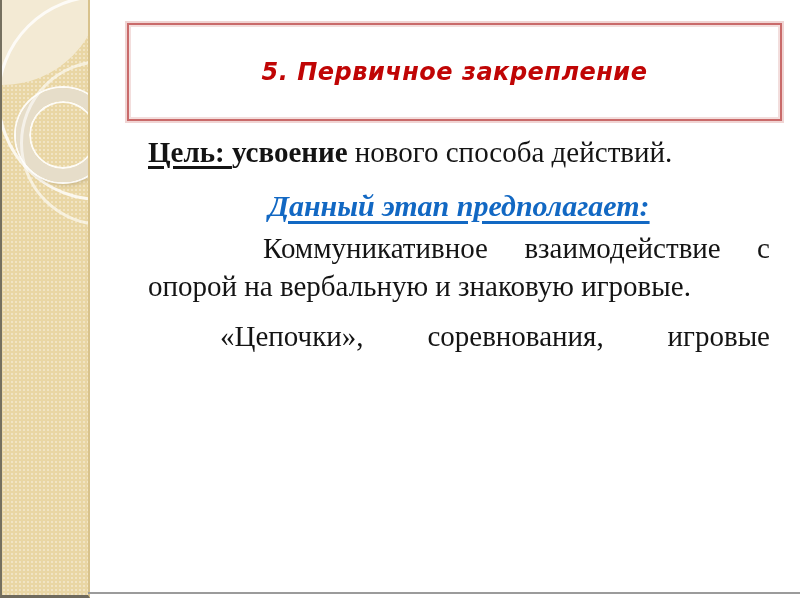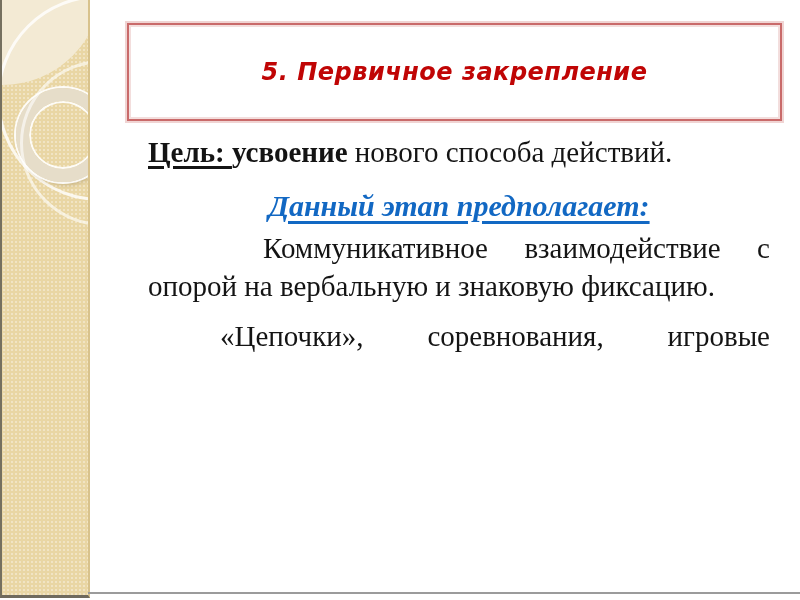--- a/index.html
+++ b/index.html
@@ -92,21 +92,21 @@
 
   <div class="content">
     <p class="goal"><span class="seg-bu">Цель: </span><span class="seg-b">усвоение</span><span> нового способа действий.</span></p>
 
     <h2 class="bluehead h-stage">Данный этап предполагает:</h2>
 
 
 
     <div class="para para-comm indent-lg">
         <div class="tline just first">Коммуникативное взаимодействие с</div>
-        <div class="tline last">опорой на вербальную и знаковую фиксацию.</div>
+        <div class="tline last">опорой на вербальную и знаковую игровые.</div>
       </div>
 
     <div class="para indent-sm">
         <div class="tline just first">«Цепочки», соревнования, игровые</div>
       </div>
   </div>
 
   <div class="bottom-rule"></div>
 
 </div>

